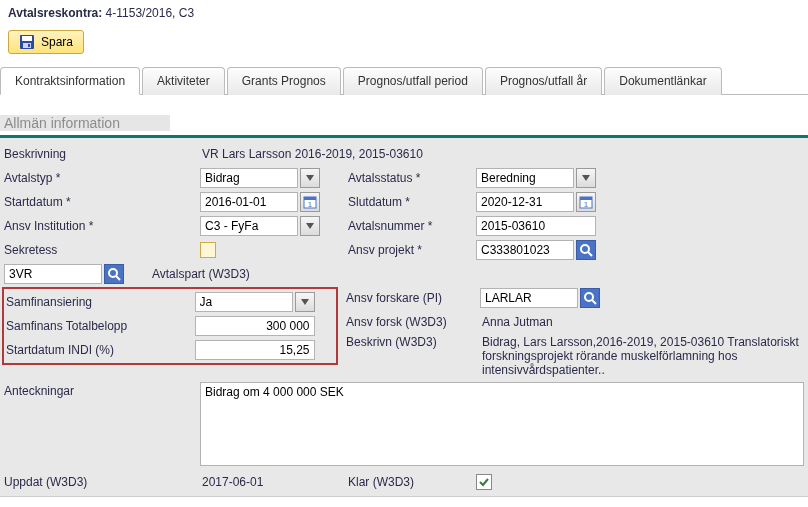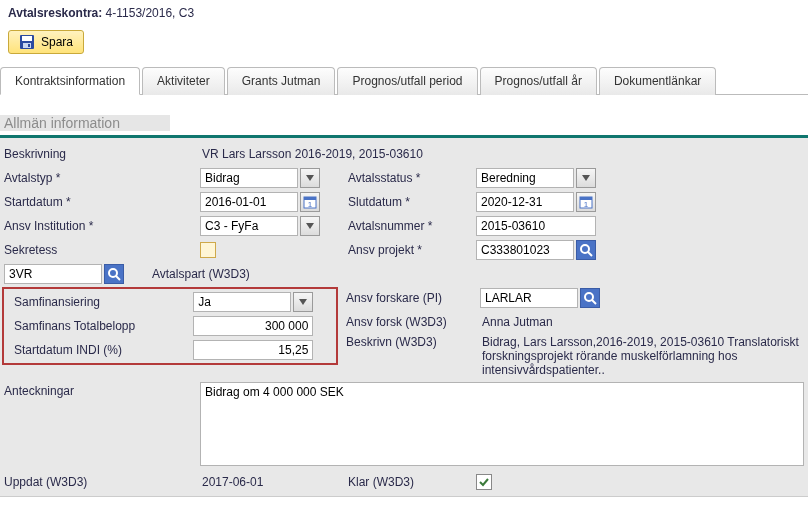--- a/index.html
+++ b/index.html
@@ -105,21 +105,21 @@
   .dd-btn svg, .cal-btn svg { display:block; }
   .search-btn {
     background: #4a73c6;
     border-color: #3a5ca6;
   }
   .search-btn svg { display:block; }
   .chk.small { width:16px; height:16px; background:#fff6d6; border:1px solid #cfa94a; }
   .chk.std { width:16px; height:16px; background:#fff; border:1px solid #888; display:inline-flex;align-items:center;justify-content:center;}
   .redbox {
     border: 2px solid #b33a3a;
-    padding: 1px 8px;
+    padding: 1px 0;
     margin: 1px 2px;
     width: 336px;
   }
   .redbox .row { padding: 1px 2px; }
   .redbox .label-l { width: 192px; }
   .pair-d3 {
     display:flex;
   }
   .pair-d3 .leftcol { width:342px; }
   .pair-d3 .rightcol { flex:1; }
@@ -165,21 +165,21 @@
       <rect x="4" y="9" width="8" height="5" fill="#c9d6f0"></rect>
       <rect x="9" y="10" width="2" height="3" fill="#2b4aa0"></rect>
     </svg>
   </span>
   <span>Spara</span>
 </button>
 
 <div class="tabs">
   <div class="tab active">Kontraktsinformation</div>
   <div class="tab">Aktiviteter</div>
-  <div class="tab">Grants Jutman</div>
+  <div class="tab">Grants Prognos</div>
   <div class="tab">Prognos/utfall period</div>
   <div class="tab">Prognos/utfall år</div>
   <div class="tab">Dokumentlänkar</div>
 </div>
 
 <div class="section-title">Allmän information</div>
 
 <div class="form-area">
 
   <div class="row">

